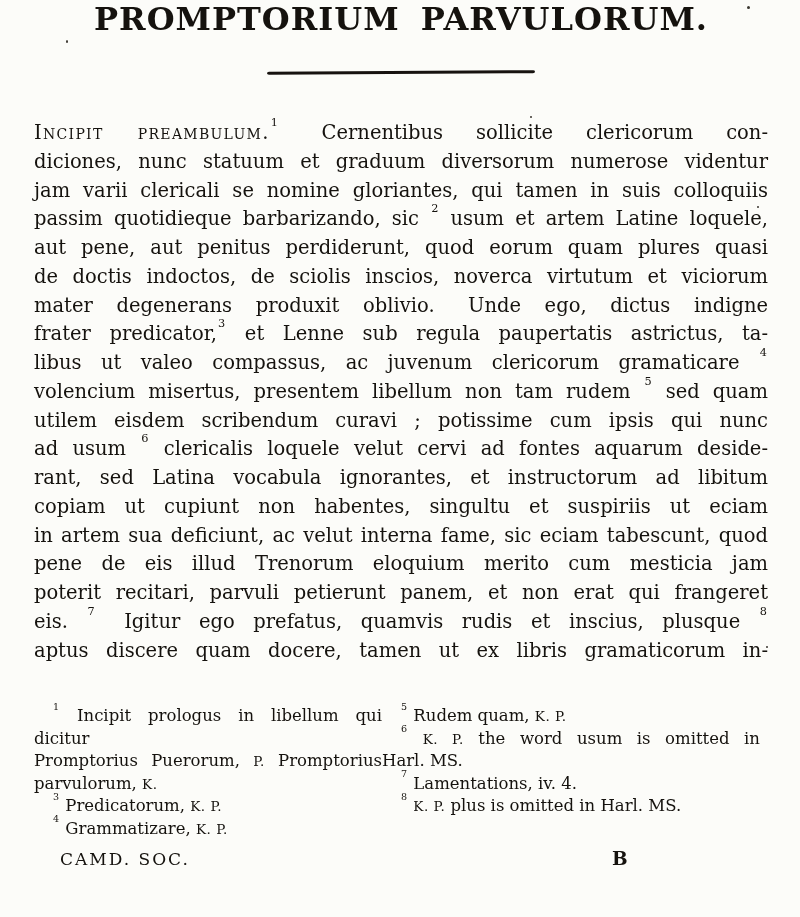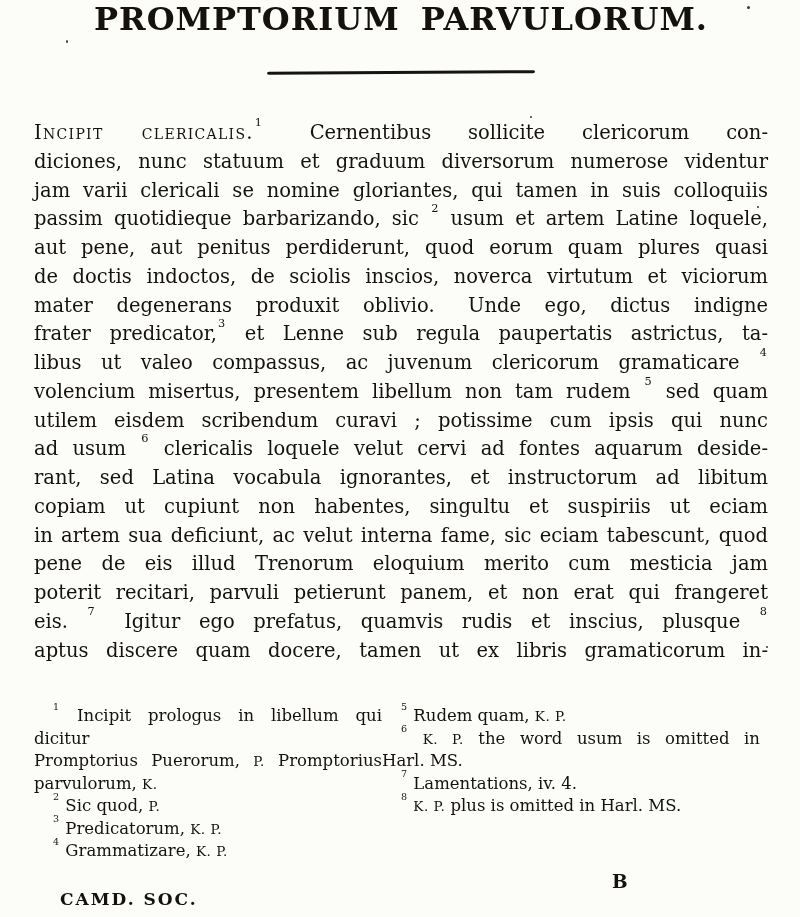--- a/index.html
+++ b/index.html
@@ -41,22 +41,22 @@
   .footnotes{
     display:flex;
     margin-top:40px;
     font-size:16.5px;line-height:22.5px;
   }
   .fn-col-left{width:348px;}
   .fn-col-right{width:378px;}
   .fn-line.first{text-indent:18px;}
   .footer{position:relative;margin-top:7px;height:26px;font-size:17px;}
   .imprint{
-    position:absolute;left:26px;top:19px;
-    font-weight:700;letter-spacing:2px;
+    position:absolute;left:26px;top:2px;
+    font-weight:400;letter-spacing:2px;
   }
   .signature{
     position:absolute;left:578px;top:1px;
     font-weight:700;font-size:18.5px;
   }
   .speck{position:absolute;background:#3a362f;border-radius:50%;}
 </style>
 </head>
 <body>
 
@@ -67,21 +67,21 @@
   <div class="speck" style="left:66px;top:40px;width:2px;height:3px;"></div>
   <div class="speck" style="left:757px;top:206px;width:2px;height:2px;"></div>
   <div class="speck" style="left:766px;top:646px;width:2px;height:2px;"></div>
   <div class="speck" style="left:530px;top:116px;width:2px;height:2px;"></div>
 
   <div class="content">
     <div class="title">PROMPTORIUM PARVULORUM.</div>
     <div class="rule"></div>
 
     <div class="main-text" id="main-text">
-        <div class="text-line fill"><span class="lead">Incipit clericalis.</span><sup class="fnref">1</sup>  Cernentibus sollicite clericorum con-</div>
+        <div class="text-line fill"><span class="lead">Incipit preambulum.</span><sup class="fnref">1</sup>  Cernentibus sollicite clericorum con-</div>
         <div class="text-line fill">diciones, nunc statuum et graduum diversorum numerose videntur</div>
         <div class="text-line fill">jam varii clericali se nomine gloriantes, qui tamen in suis colloquiis</div>
         <div class="text-line fill">passim quotidieque barbarizando, sic <sup class="fnref">2</sup> usum et artem Latine loquele,</div>
         <div class="text-line fill">aut pene, aut penitus perdiderunt, quod eorum quam plures quasi</div>
         <div class="text-line fill">de doctis indoctos, de sciolis inscios, noverca virtutum et viciorum</div>
         <div class="text-line fill">mater degenerans produxit oblivio.  Unde ego, dictus indigne</div>
         <div class="text-line fill">frater predicator,<sup class="fnref">3</sup> et Lenne sub regula paupertatis astrictus, ta-</div>
         <div class="text-line fill">libus ut valeo compassus, ac juvenum clericorum gramaticare <sup class="fnref">4</sup></div>
         <div class="text-line fill">volencium misertus, presentem libellum non tam rudem <sup class="fnref">5</sup> sed quam</div>
         <div class="text-line fill">utilem eisdem scribendum curavi ; potissime cum ipsis qui nunc</div>
@@ -94,23 +94,20 @@
         <div class="text-line fill">eis. <sup class="fnref">7</sup>  Igitur ego prefatus, quamvis rudis et inscius, plusque <sup class="fnref">8</sup></div>
         <div class="text-line fill">aptus discere quam docere, tamen ut ex libris gramaticorum in-</div>
       </div>
 
     <div class="footnotes">
       <div class="fn-col-left" id="fn-left">
           <div>
             <div class="fn-line first fill"><sup class="fnref">1</sup> Incipit prologus in libellum qui dicitur</div>
             <div class="fn-line fill">Promptorius Puerorum, <span class="sc">P.</span> Promptorius</div>
             <div class="fn-line">parvulorum, <span class="sc">K.</span></div>
-          </div>
-          <div>
-            <div class="fn-line first"><sup class="fnref">2</sup> Sic quod, <span class="sc">P.</span></div>
           </div>
           <div>
             <div class="fn-line first"><sup class="fnref">3</sup> Predicatorum, <span class="sc">K. P.</span></div>
           </div>
           <div>
             <div class="fn-line first"><sup class="fnref">4</sup> Grammatizare, <span class="sc">K. P.</span></div>
           </div>
         </div>
       <div class="fn-col-right" id="fn-right">
           <div>

